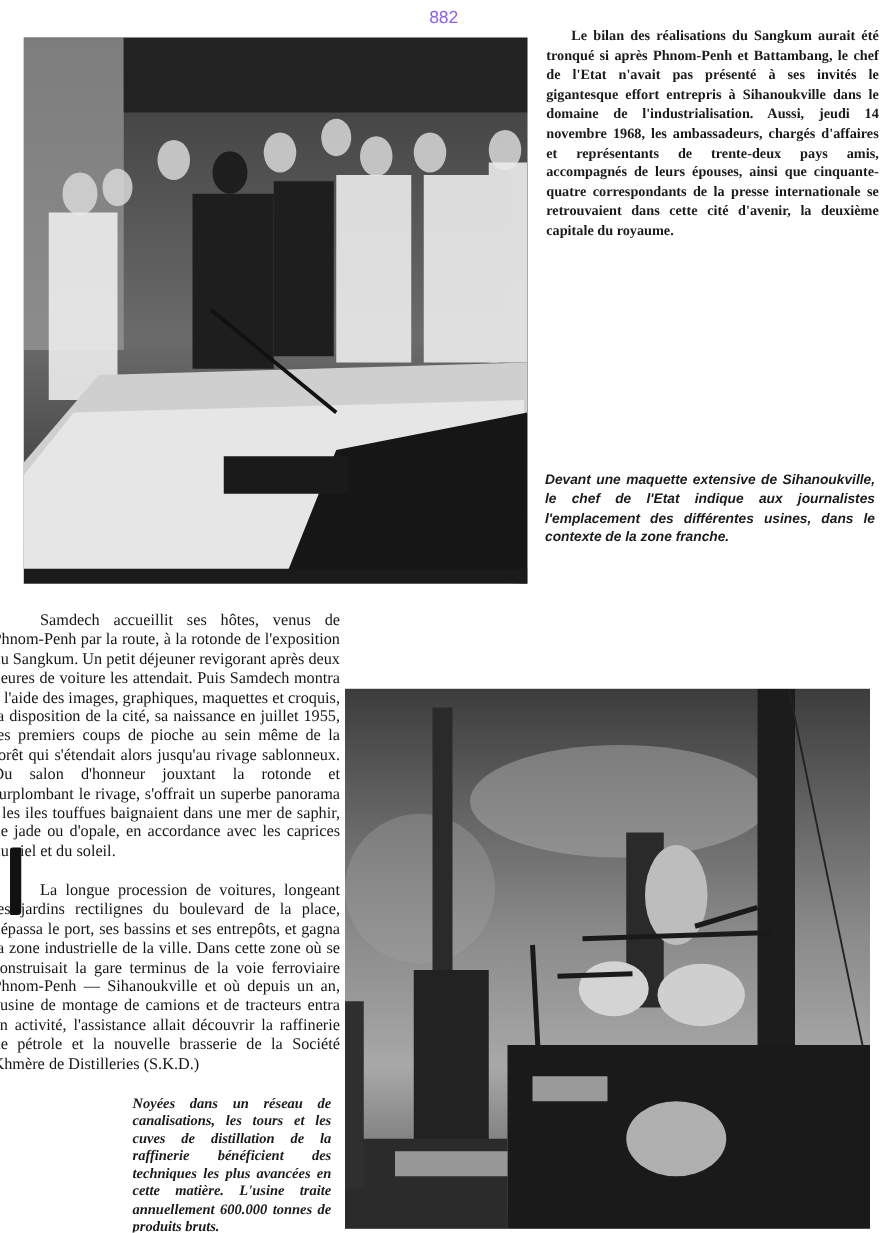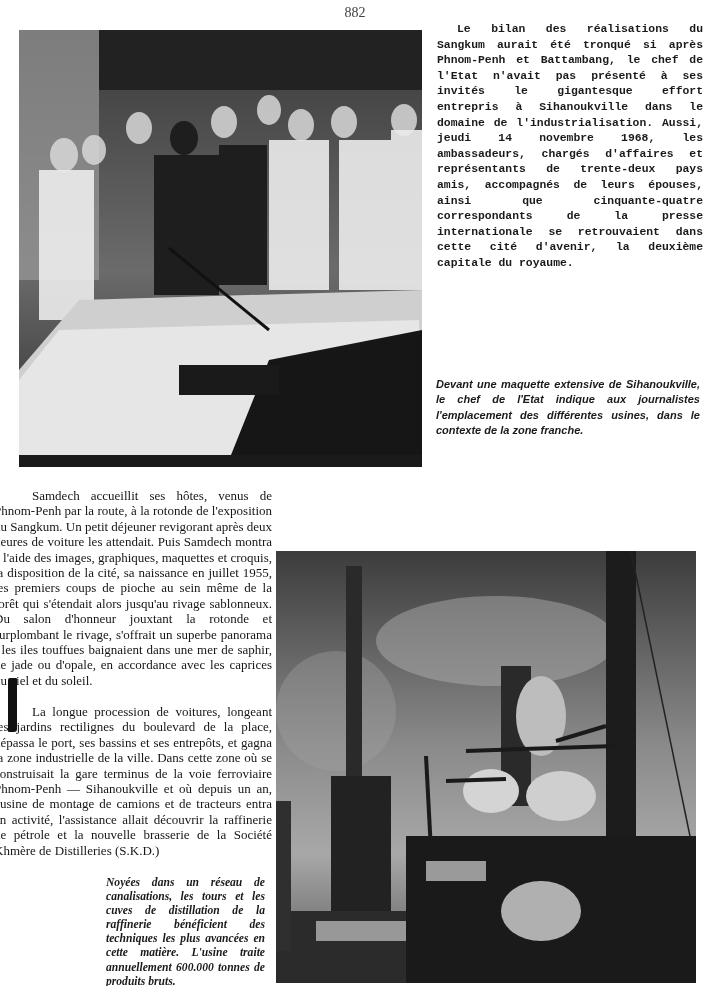--- a/index.html
+++ b/index.html
@@ -2,32 +2,32 @@
 <html><head>
 <meta charset="utf-8">
 <style>
   html, body { margin:0; padding:0; }
   body {
     width:708px; height:986px; background:#ffffff; position:relative; overflow:hidden;
     color:#111;
   }
   .page-number {
     position:absolute; left:338px; top:5px; width:34px; text-align:center;
-    font-family:Liberation Serif, serif; font-size:14px; color:#404040;
+    font-family:Liberation Sans, sans-serif; font-size:14px; color:#8b5cf6;
   }
   .photo {
     position:absolute; overflow:hidden; background:#555;
   }
   .photo svg { display:block; width:100%; height:100%; }
   #photo1 { left:19px; top:30px; width:403px; height:437px; }
   #photo2 { left:276px; top:551px; width:420px; height:432px; }
 
   .intro {
     position:absolute; left:437px; top:22px; width:266px;
-    font-family:Liberation Mono, monospace; font-size:11.4px; line-height:15.6px;
+    font-family:Liberation Serif, serif; font-size:11.4px; line-height:15.6px;
     font-weight:bold; text-align:justify; text-indent:20px; color:#1a1a1a;
   }
   .caption1 {
     position:absolute; left:436px; top:377px; width:264px;
     font-family:"Liberation Sans", sans-serif; font-size:11px; line-height:15.3px;
     font-style:italic; font-weight:bold; text-align:justify; color:#1a1a1a;
   }
   .body-col {
     position:absolute; left:0px; width:272px;
     font-family:"Liberation Serif", serif; font-size:13px; line-height:15.4px;

